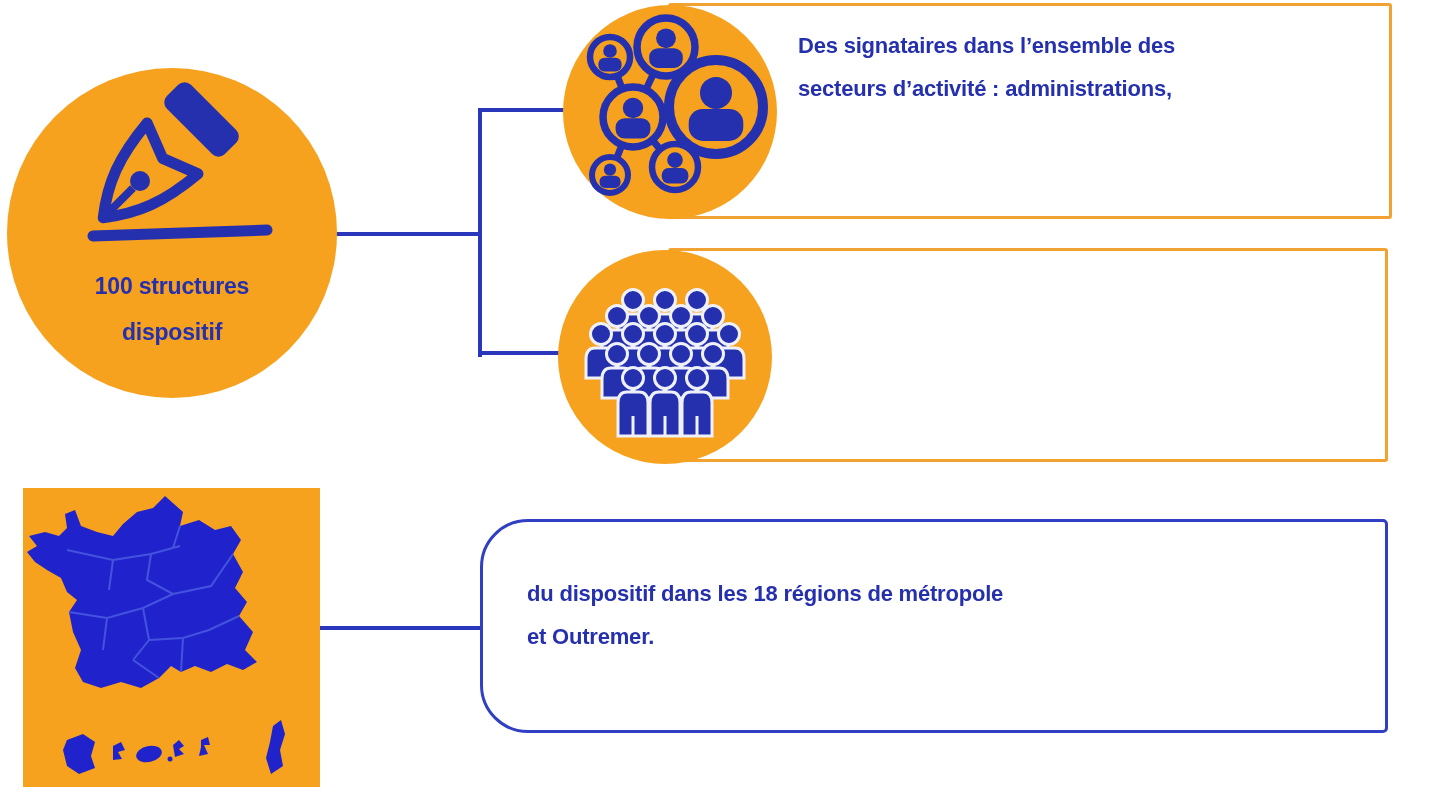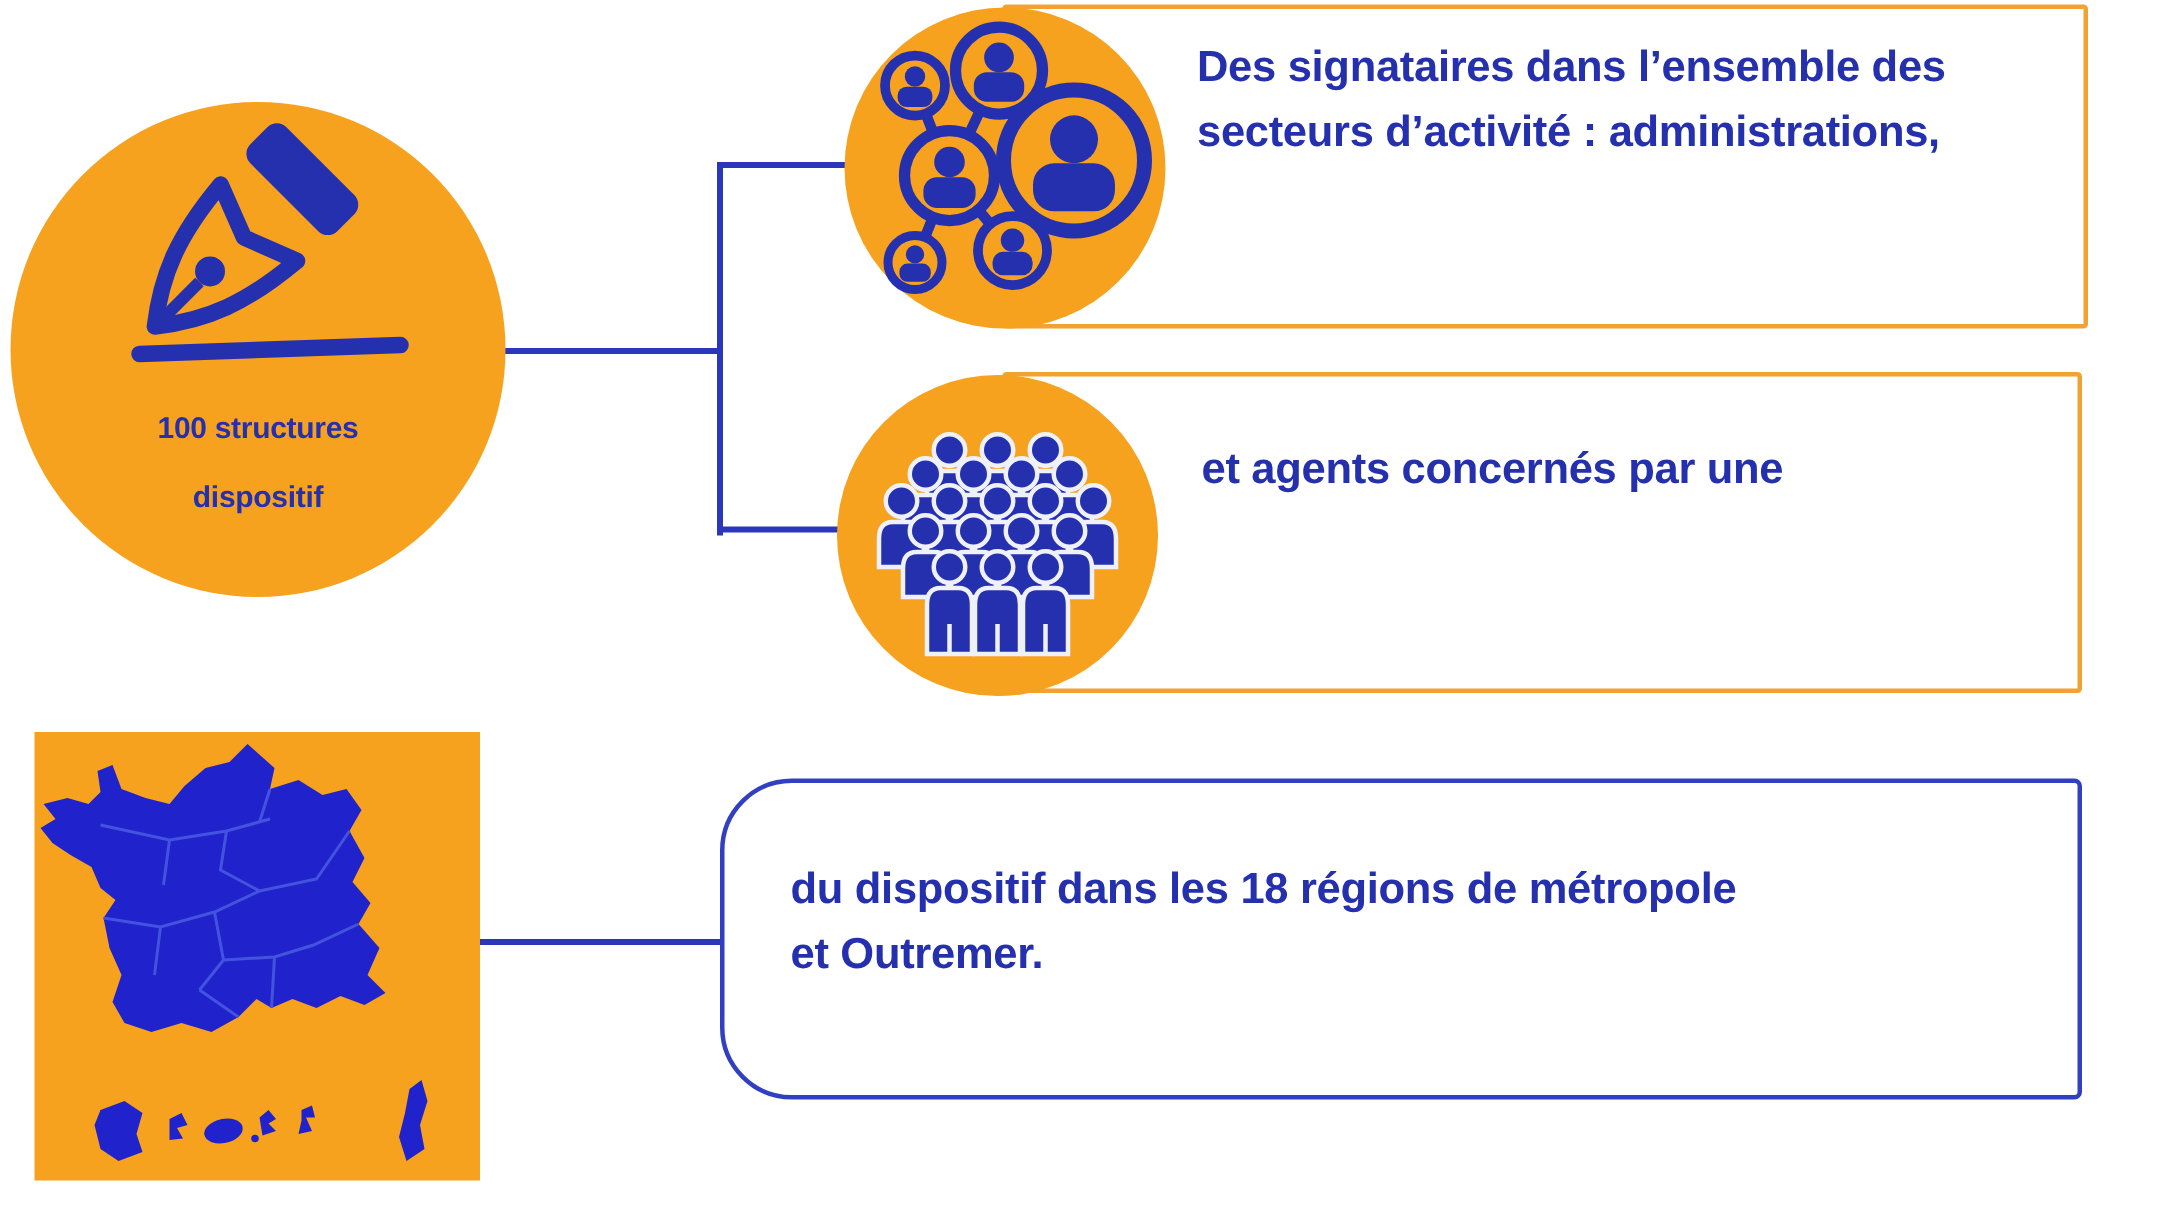--- a/index.html
+++ b/index.html
@@ -8,26 +8,26 @@
     font-family:"Liberation Sans", sans-serif;overflow:hidden;
   }
   .line{position:absolute;background:#2A36BB;z-index:1;}
   .card{
     position:absolute;background:#ffffff;box-sizing:border-box;z-index:2;
     border:3px solid #F2A230;border-radius:3px;
   }
   .card.blue{border-color:#3140C2;border-radius:48px 5px 5px 48px;}
   .card-text{
     position:absolute;color:#2530AE;font-weight:bold;
-    font-size:29px;line-height:43px;letter-spacing:-0.2px;white-space:nowrap;
+    font-size:22px;line-height:43px;letter-spacing:-0.2px;white-space:nowrap;
   }
   .circle{position:absolute;border-radius:50%;background:#F6A21F;z-index:3;}
   .hub-text{
     position:absolute;left:0;width:100%;text-align:center;color:#2530AE;
-    font-weight:bold;font-size:20px;line-height:46px;letter-spacing:-0.2px;
+    font-weight:bold;font-size:23px;line-height:46px;letter-spacing:-0.2px;
   }
   .icon-svg{position:absolute;}
   .map-tile{position:absolute;background:#F6A21F;z-index:3;}
   .map-tile svg{position:absolute;left:0;top:0;}
 </style>
 </head>
 <body>
 
 <div class="canvas">
 
@@ -39,21 +39,20 @@
 
   <div class="card" style="left:668px;top:3px;width:724px;height:216px;">
     <div class="card-text" style="left:127px;top:18px;">
       <div>Des signataires dans l’ensemble des</div>
       <div>secteurs d’activité : administrations,</div>
     </div>
   </div>
 
   <div class="card" style="left:668px;top:248px;width:720px;height:214px;">
     <div class="card-text" style="left:130px;top:41px;">
-      <div>et agents concernés par une</div>
     </div>
   </div>
 
   <div class="card blue" style="left:480px;top:519px;width:908px;height:214px;">
     <div class="card-text" style="left:44px;top:50px;">
       <div>du dispositif dans les 18 régions de métropole</div>
       <div>et Outremer.</div>
     </div>
   </div>
 

